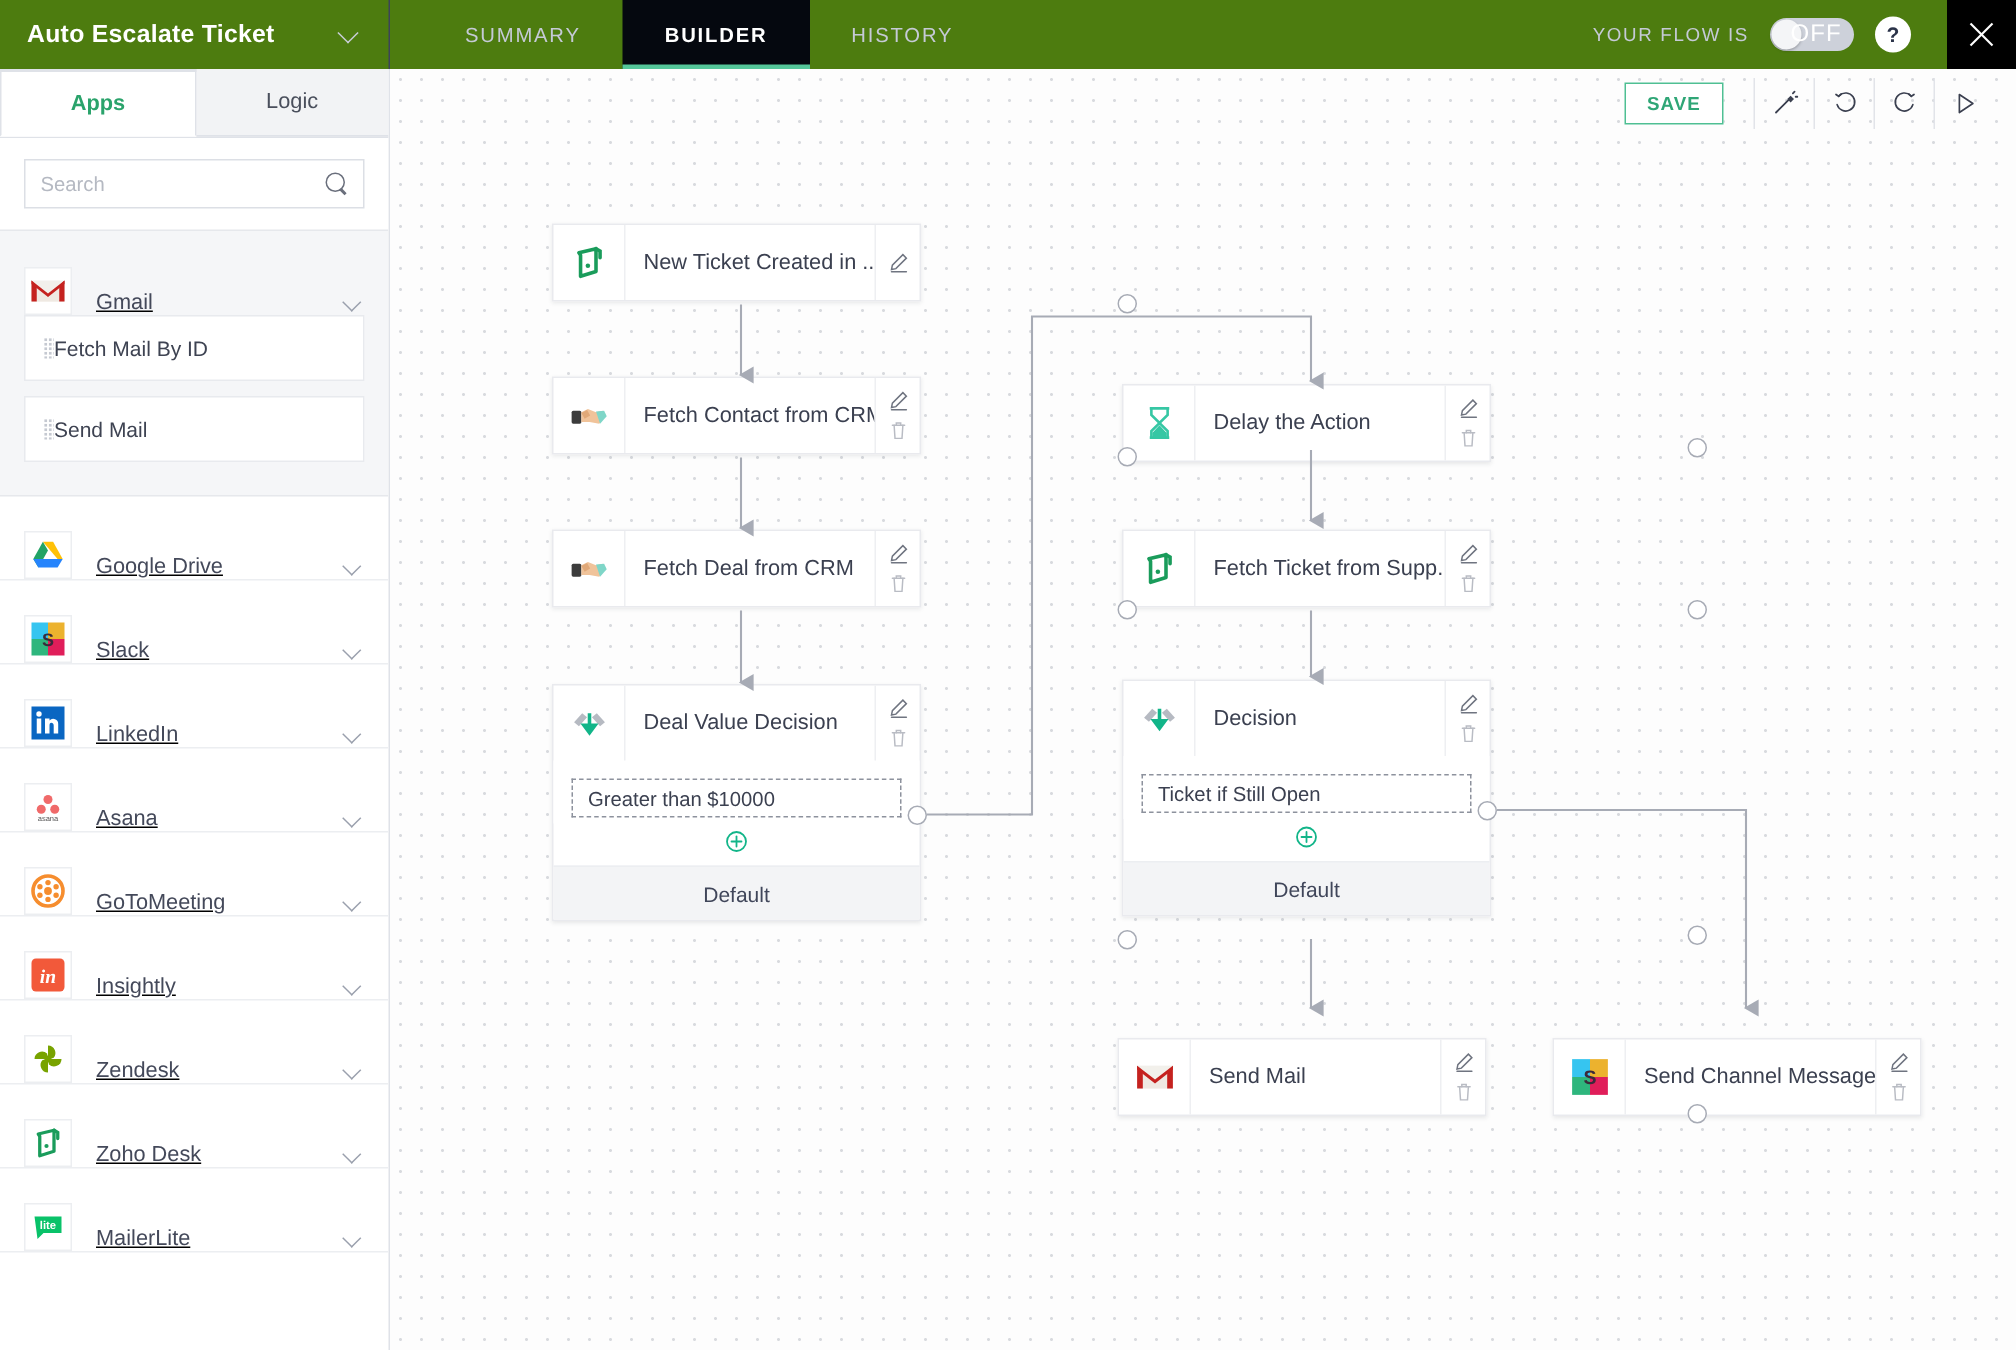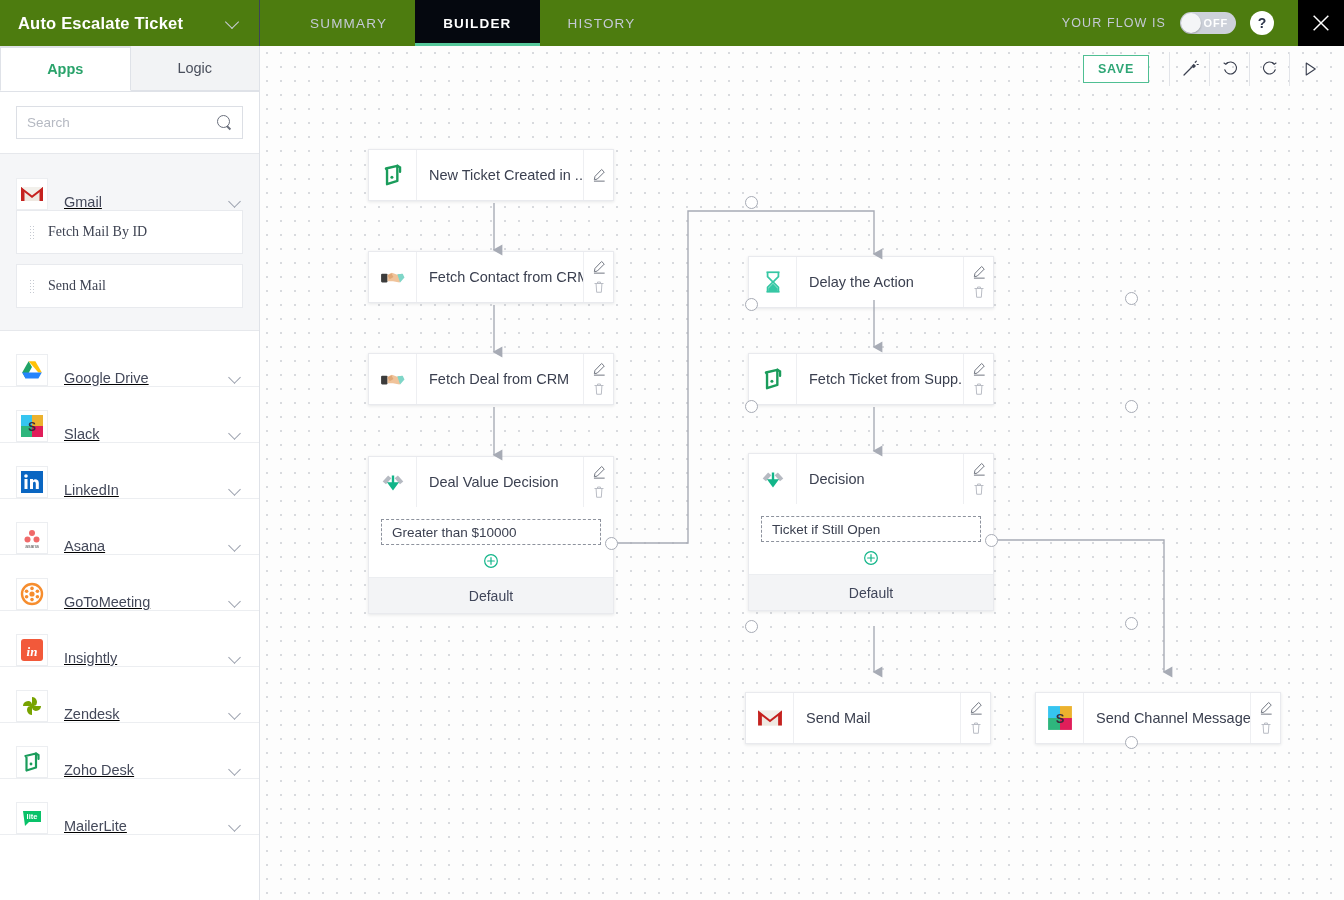--- a/index.html
+++ b/index.html
@@ -60,22 +60,22 @@
     width: 56px; height: 22px; border-radius: 11px;
     background: #cdd1da; position: relative; cursor: pointer;
     display: flex; align-items: center;
   }
   .toggle .knob {
     width: 20px; height: 20px; border-radius: 50%;
     background: #f4f5f7; position: absolute; left: 1px; top: 1px;
     box-shadow: 0 1px 2px rgba(0,0,0,.25);
   }
   .toggle .toggle-text {
-    position: absolute; right: 8px; font-size: 11px;
-    color: #ffffff; letter-spacing: .8px; font-weight: bold;
+    position: absolute; right: 8px; font-size: 16px;
+    color: #ffffff; letter-spacing: .8px; font-weight: normal;
   }
   .help-btn {
     width: 24px; height: 24px; border-radius: 50%;
     background: #ffffff; color: #2b3349;
     font-size: 14px; font-weight: bold;
     display: flex; align-items: center; justify-content: center;
     cursor: pointer; margin-right: 6px;
   }
   .close-btn {
     width: 46px; height: 46px; background: #000000;
@@ -165,21 +165,21 @@
     display: flex; align-items: center; padding: 0 12px;
     margin-bottom: 10px; cursor: grab;
   }
   .grip {
     width: 7px; height: 14px; flex-shrink: 0;
     background-image:
       radial-gradient(#bfc3cc 40%, transparent 41%);
     background-size: 3px 3px;
     opacity: .9;
   }
-  .sub-label { margin-left: 12px; font-size: 14px; color: #3e4352; font-family: Liberation Serif, serif; }
+  .sub-label { font-size: 14px; color: #3e4352; }
   .group-sep { height: 1px; background: #e6e8ec; }
 
   
   .canvas {
     position: absolute; top: 46px; left: 260px;
     width: 1084px; height: 854px;
     background-color: #fdfdfd;
     background-image: radial-gradient(#d8dade 0.9px, transparent 1px);
     background-size: 14px 14px;
     overflow: hidden;

